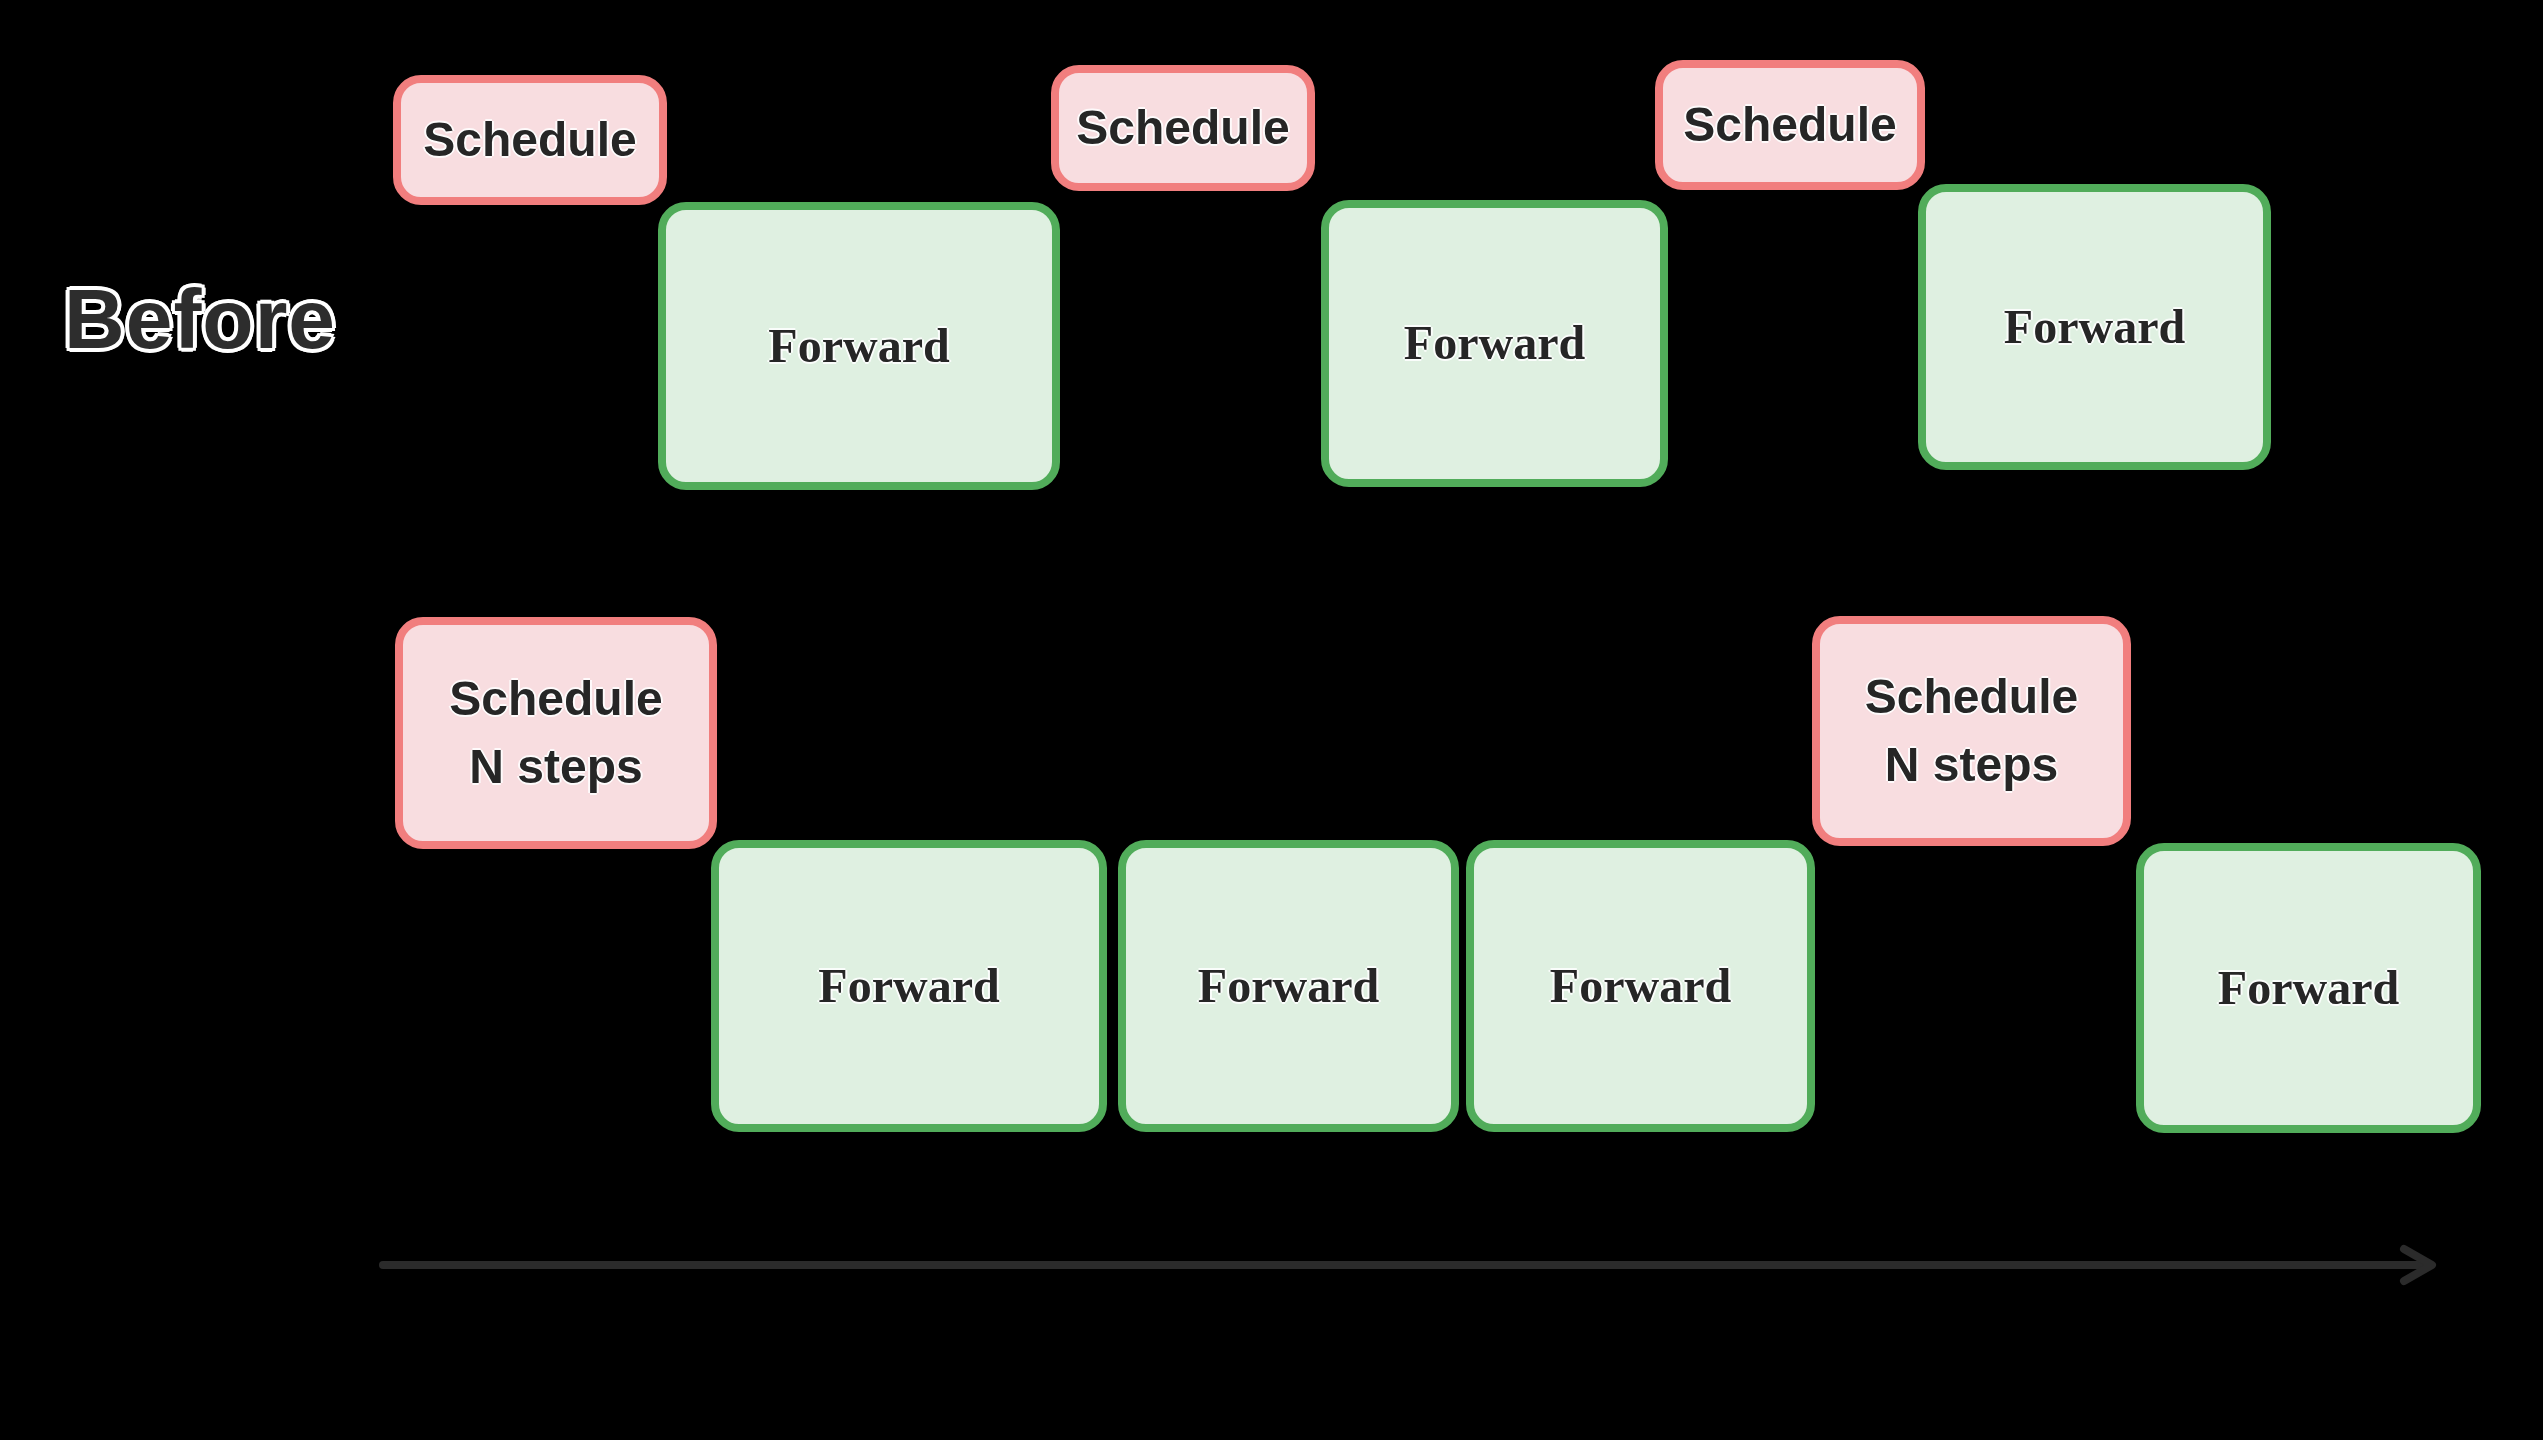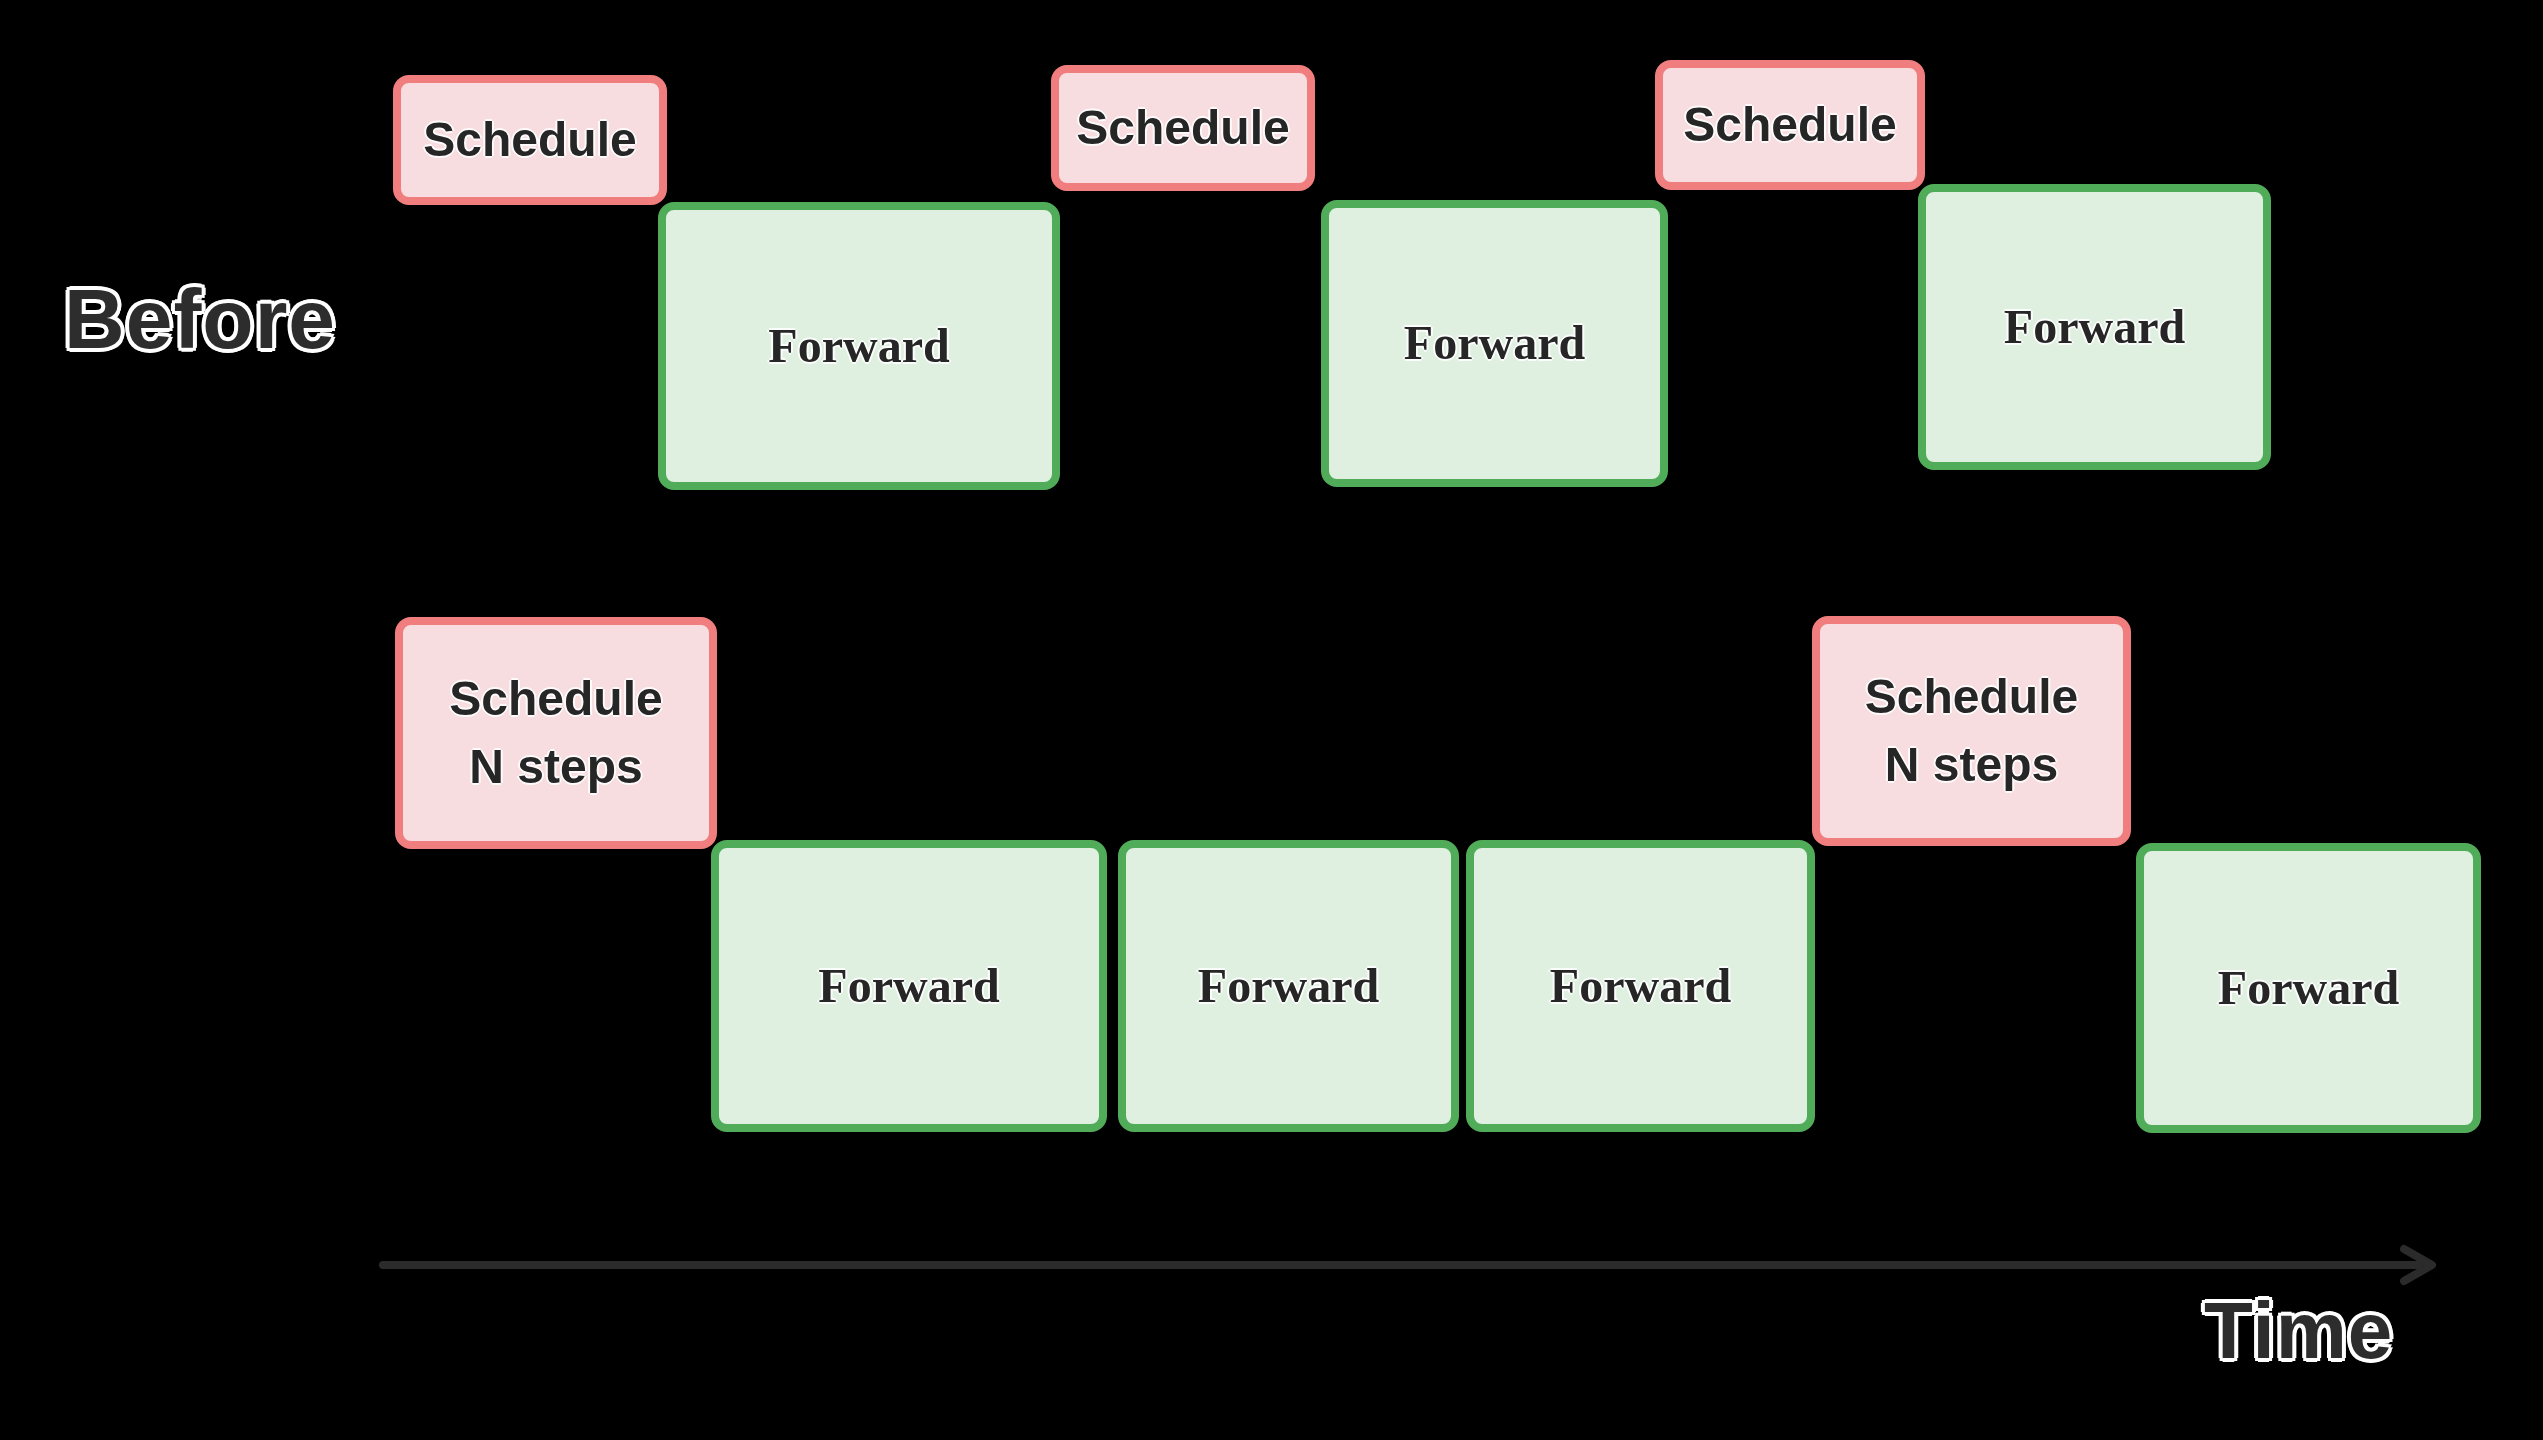--- a/index.html
+++ b/index.html
@@ -13,21 +13,21 @@
     width: 2543px;
     height: 1440px;
     background: var(--bg, #000);
     font-family: "Liberation Sans", "DejaVu Sans", sans-serif;
   }
 
   
   .box {
     position: absolute;
     box-sizing: border-box;
-    border-radius: 16px;
+    border-radius: 28px;
     display: flex;
     align-items: center;
     justify-content: center;
     text-align: center;
   }
   .box.schedule {
     background: var(--schedule-fill);
     border: 8px solid var(--schedule-border);
     z-index: 3;
   }
@@ -129,15 +129,14 @@
       <div class="box forward" style="left: 2136px; top: 843px; width: 345px; height: 290px;">
         <span class="box-label">Forward</span>
       </div>
     </div>
 
   <svg id="arrow-svg" viewBox="0 0 2543 1440" xmlns="http://www.w3.org/2000/svg">
     <line class="stroke" id="arrow-line" x1="383" y1="1265" x2="2426" y2="1265" stroke-width="8"></line>
     <polyline class="stroke" id="arrow-head" points="2404,1249 2432,1265 2404,1281" stroke-width="8"></polyline>
   </svg>
 
-  <div class="big-label" id="time-label">Time</div>
 
 </div>
 
 </body></html>

